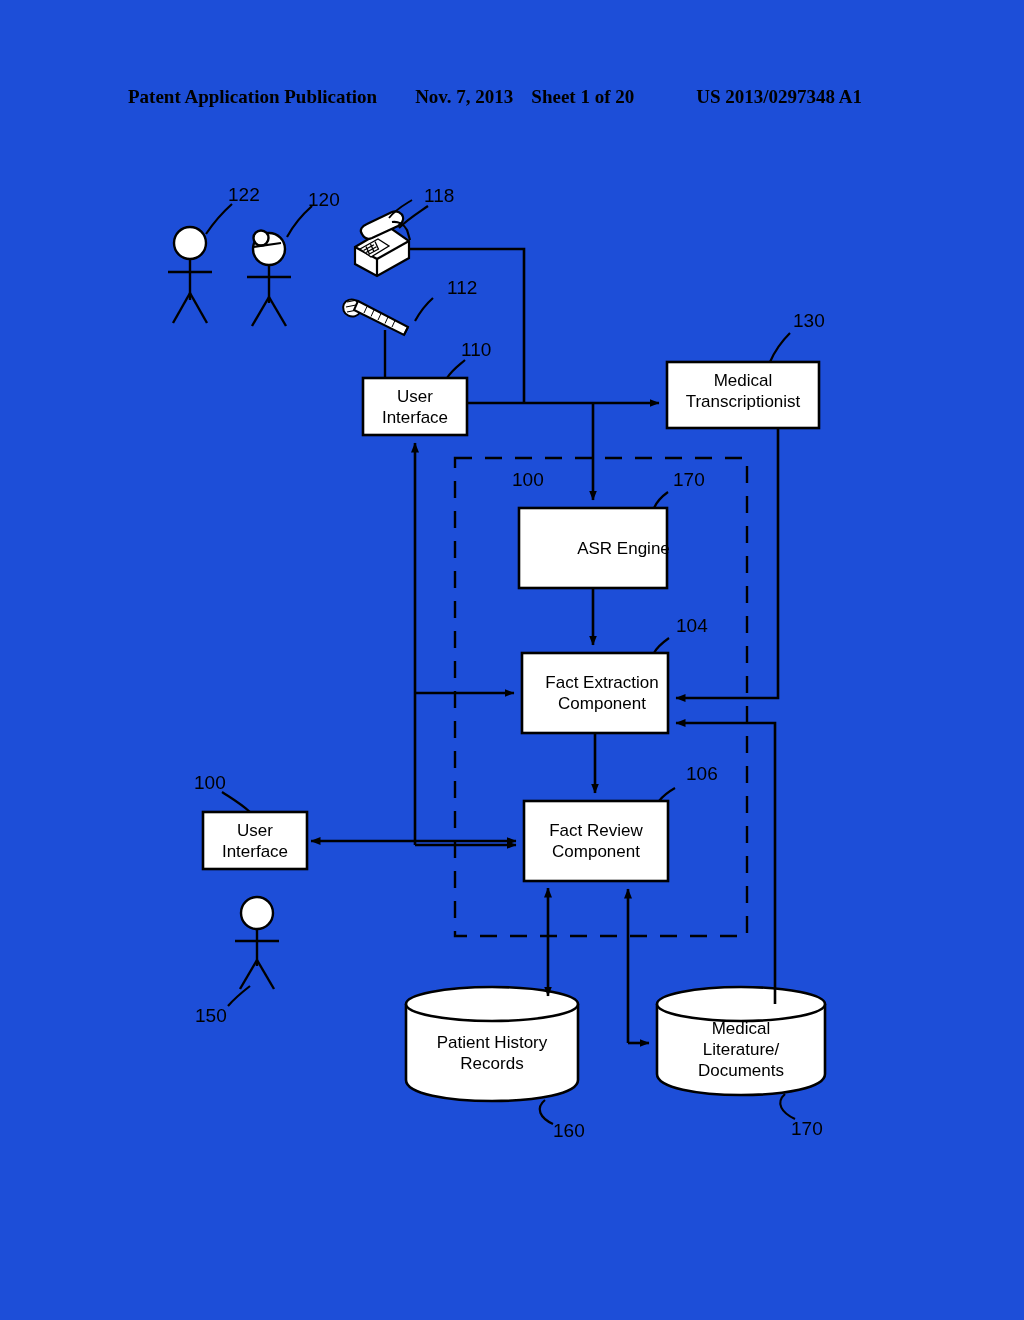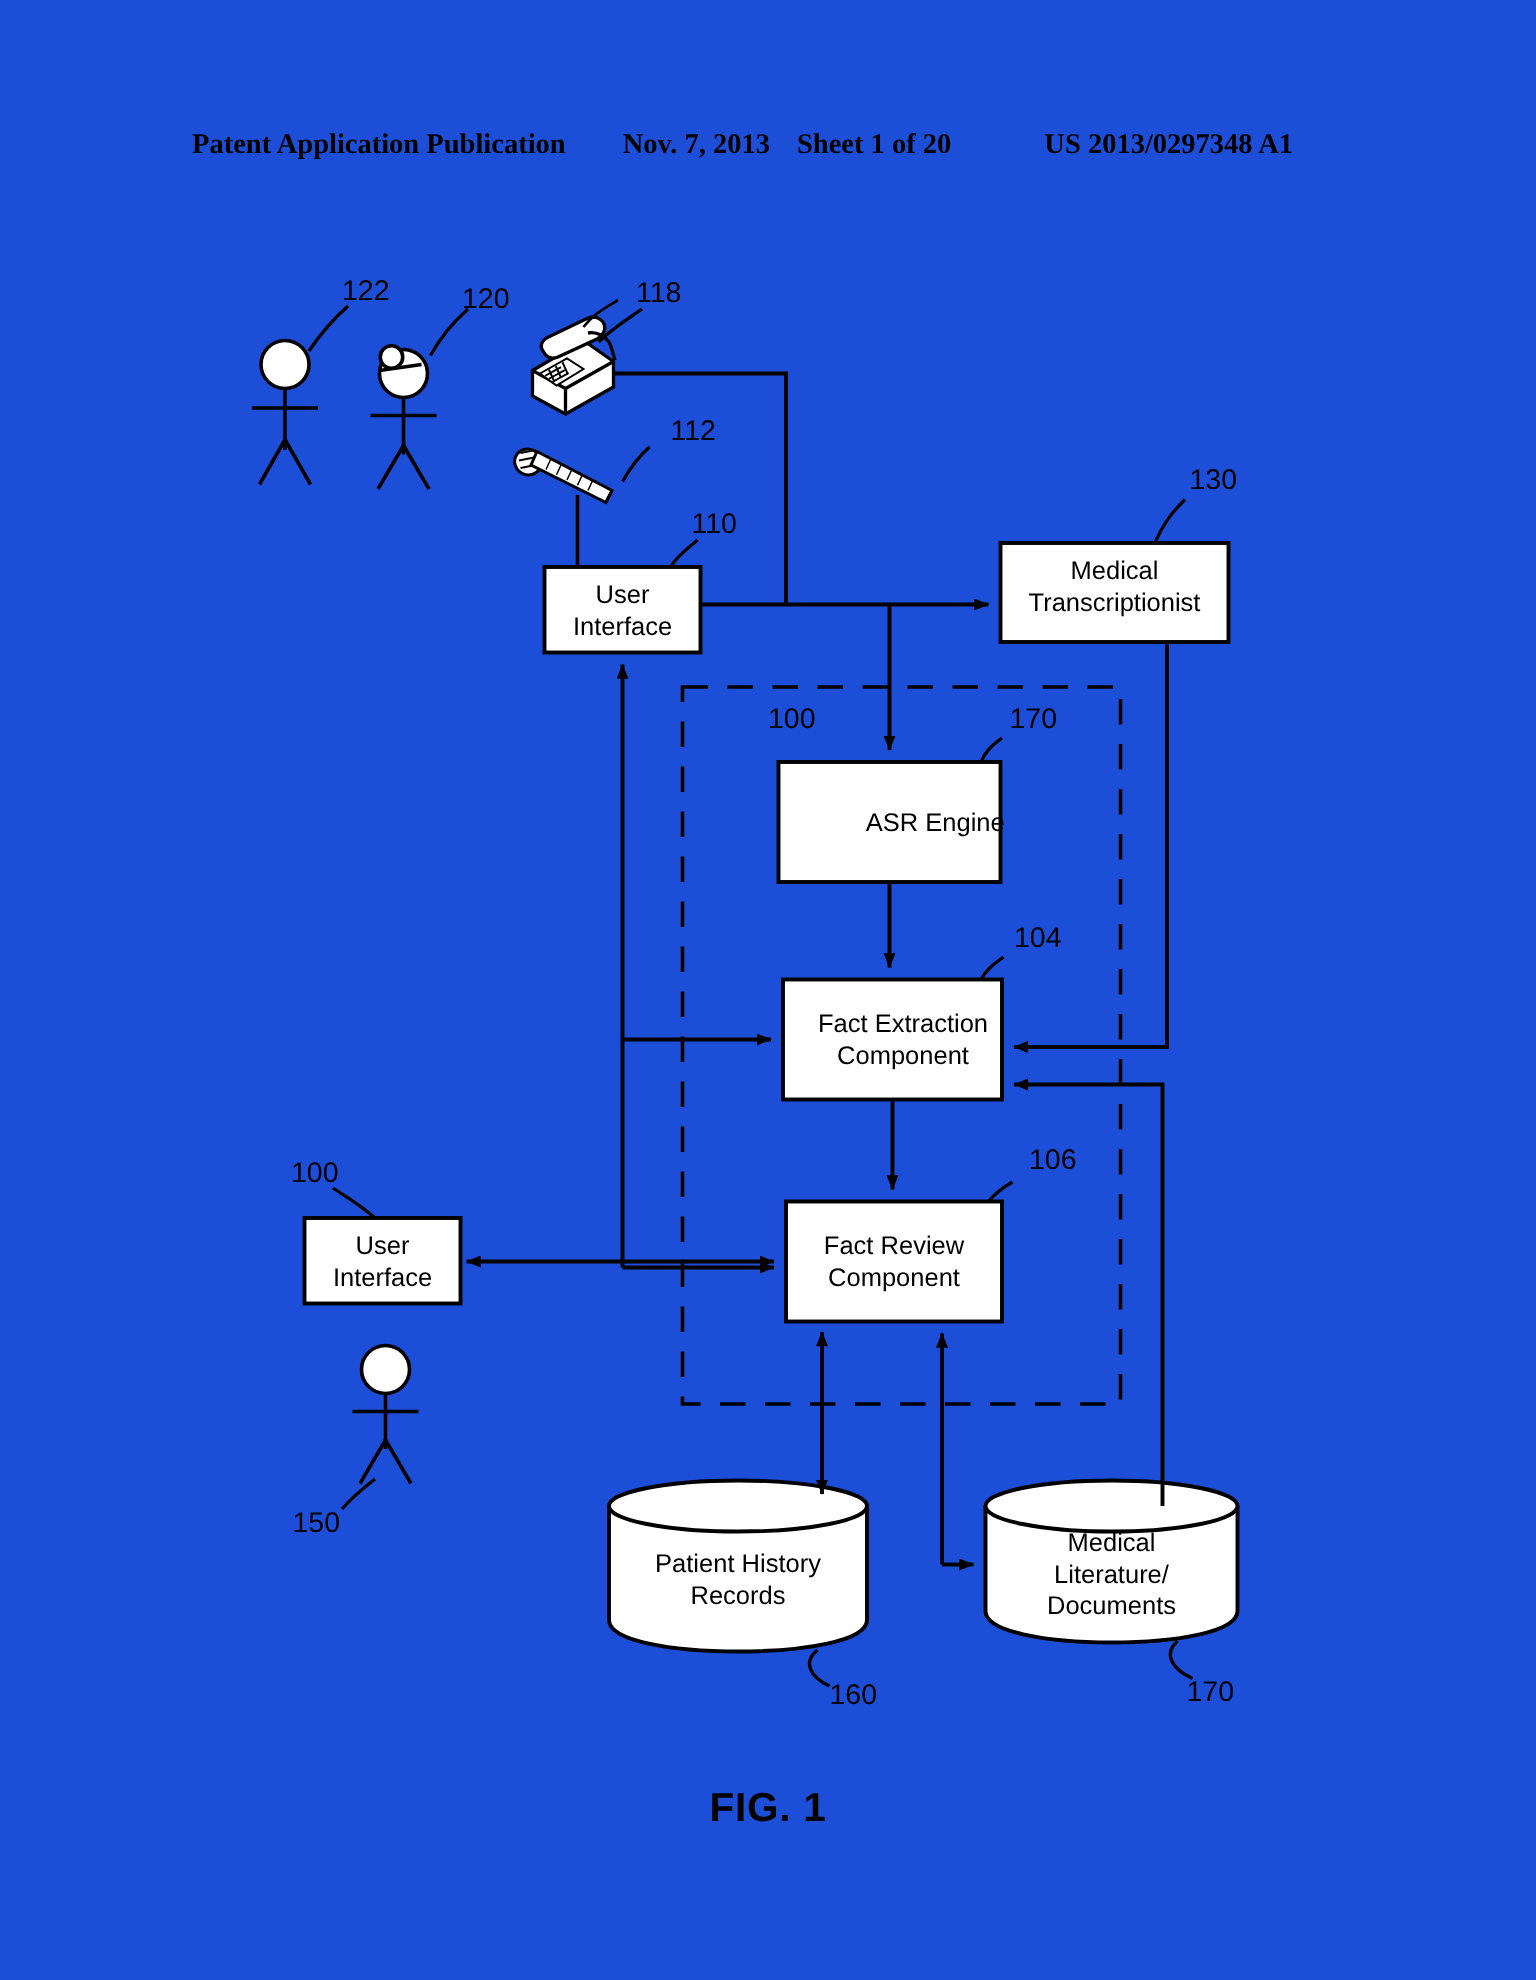--- a/index.html
+++ b/index.html
@@ -294,15 +294,14 @@
   <div class="ref-num" style="left:793px; top:310px;">130</div>
   <div class="ref-num" style="left:476px; top:469px;margin-left:36px;">100</div>
   <div class="ref-num" style="left:673px; top:469px;">170</div>
   <div class="ref-num" style="left:676px; top:615px;">104</div>
   <div class="ref-num" style="left:686px; top:763px;">106</div>
   <div class="ref-num" style="left:194px; top:772px;">100</div>
   <div class="ref-num" style="left:195px; top:1005px;">150</div>
   <div class="ref-num" style="left:553px; top:1120px;">160</div>
   <div class="ref-num" style="left:791px; top:1118px;">170</div>
 
-  <div id="fig-caption">FIG. 1</div>
 
 </div>
 
 </body></html>

